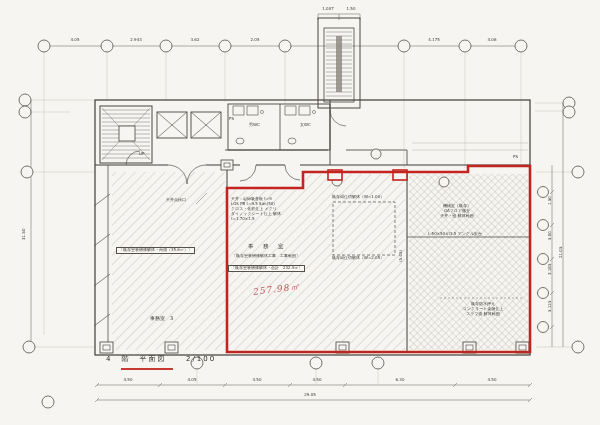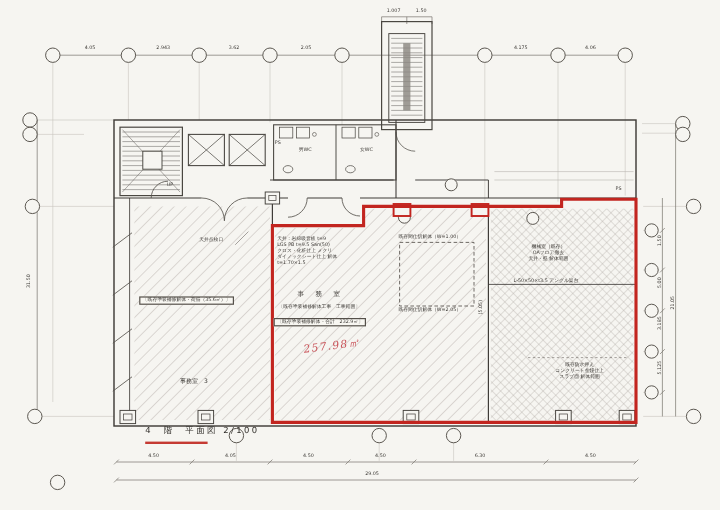--- a/index.html
+++ b/index.html
@@ -327,17 +327,17 @@
   <div>OAフロア撤去</div>
   <div>天井・壁 解体範囲</div>
 </div>
 <span class="tx t4" style="left:428px;top:232px;">L-50×50×t3.5 アングル架台</span>
 <div class="tx block blockc" style="left:452px;top:301px;width:62px;">
   <div>既存防水押え</div>
   <div>コンクリート金鏝仕上</div>
   <div>スラブ面 解体範囲</div>
 </div>
 
-<span class="tx title-row" style="left:121px;top:355px;">4　階　平面図</span>
+<span class="tx title-row" style="left:106px;top:355px;">4　階　平面図</span>
 <span class="tx title-row" style="left:186px;top:355px;">2/100</span>
 <div class="red-underline" style="left:121px;top:368px;width:52px;"></div>
 
 </div>
 
 </body></html>

